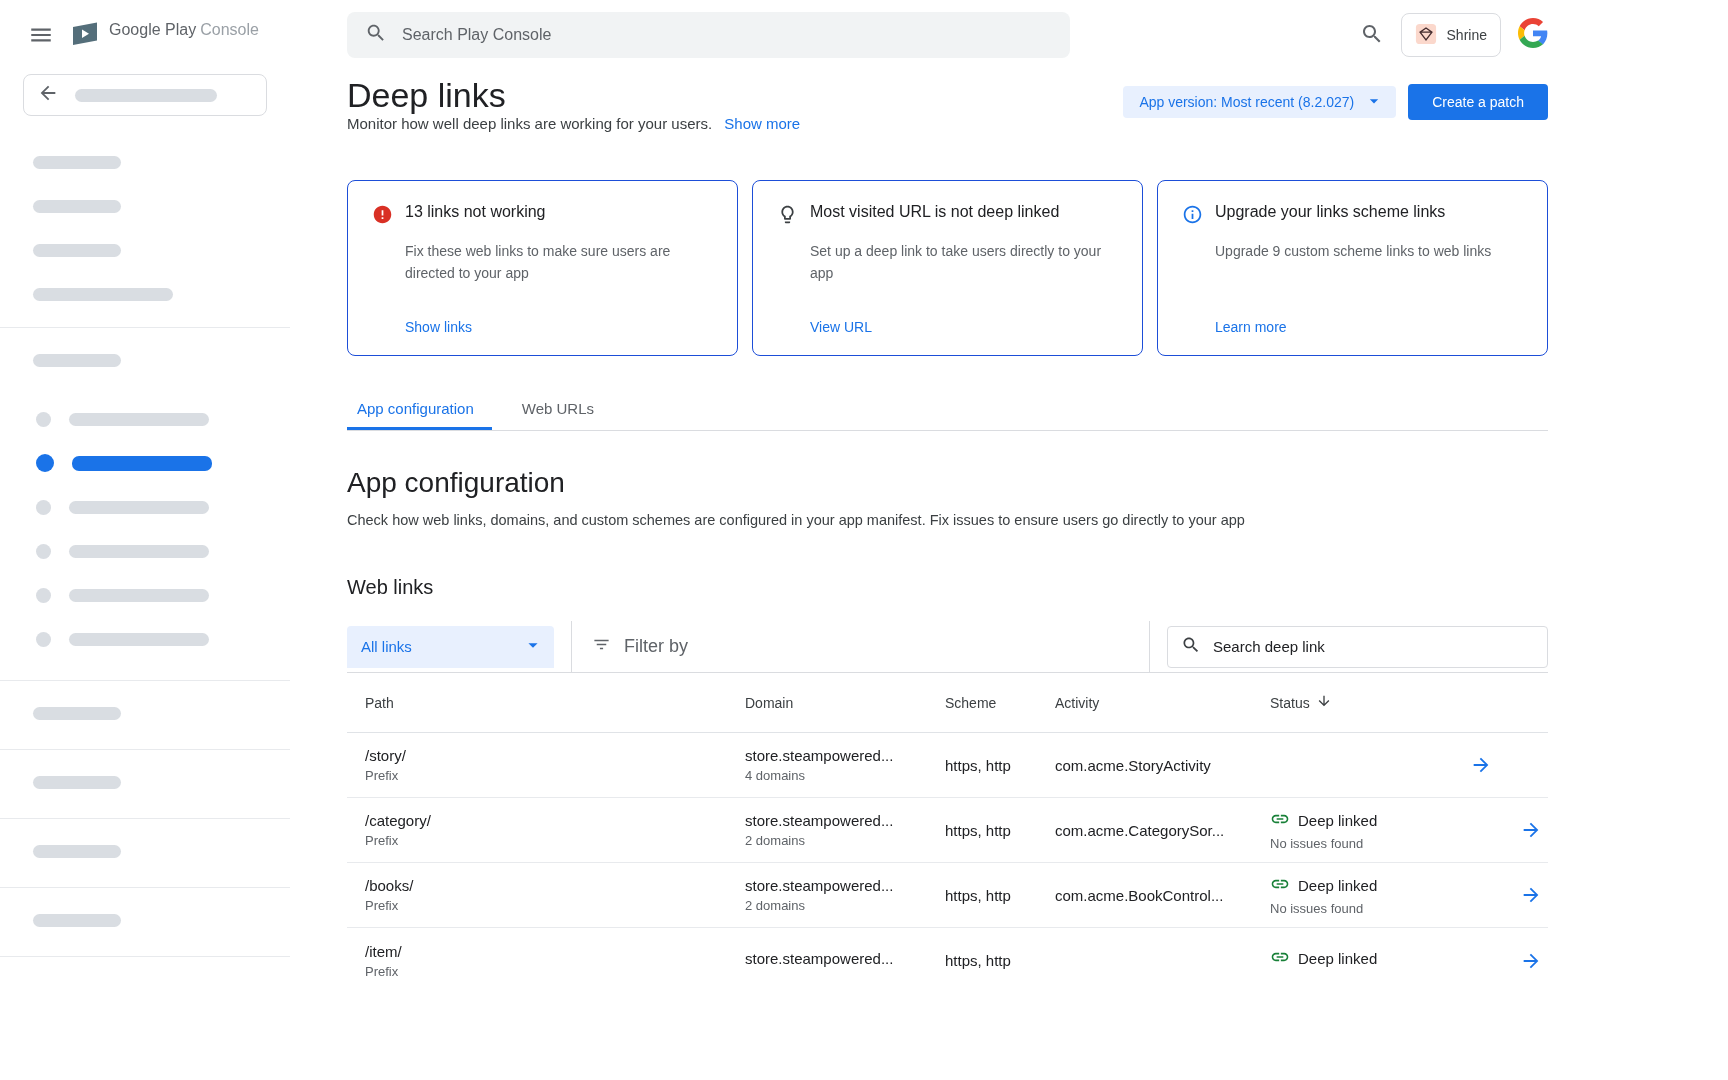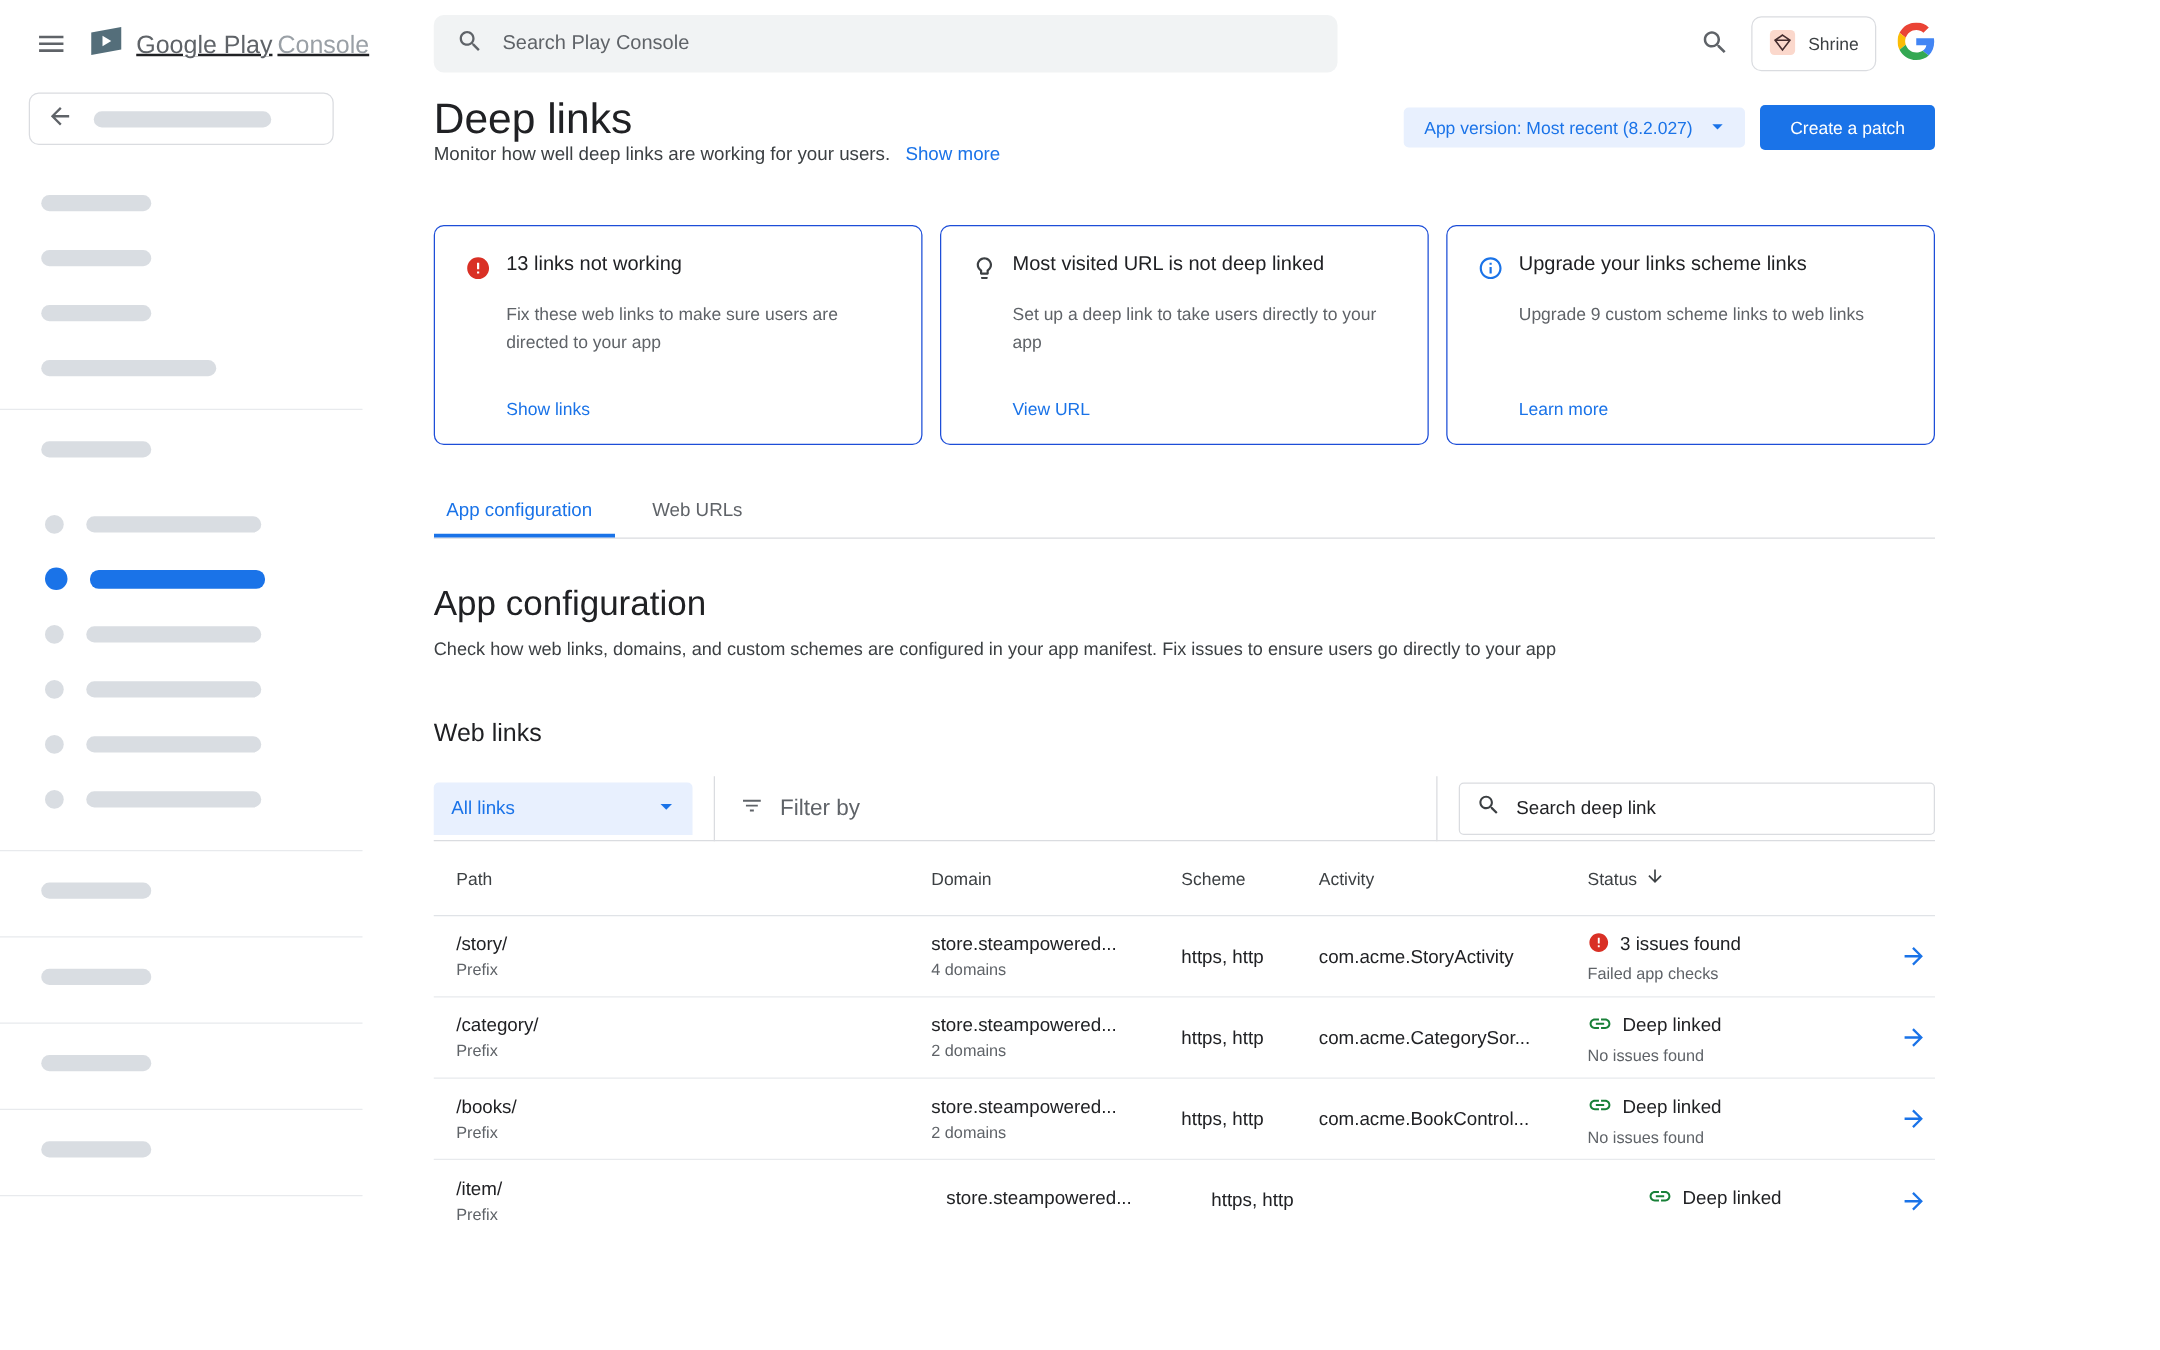--- a/index.html
+++ b/index.html
@@ -8,21 +8,21 @@
     font-family:"Liberation Sans", sans-serif;
     background:#fff; color:#202124;
     display:flex;
   }
   button { font-family:inherit; border:none; background:none; cursor:pointer; }
 
   
   .sidebar { width:290px; flex:none; padding-top:12px; }
   .sb-top { display:flex; align-items:center; gap:16px; padding:6px 0 6px 28px; height:48px; }
   .icon-btn { display:flex; align-items:center; justify-content:center; }
-  .logo { display:flex; align-items:center; gap:9px; font-size:20px; white-space:nowrap;text-decoration:underline; }
+  .logo { display:flex; gap:9px; font-size:16px; white-space:nowrap; }
   .logo .lp { color:#5f6368; font-weight:500; }
   .logo .ls { color:#9aa0a6; font-weight:400; margin-left:4px; }
   .back-box { margin:14px 23px 0 23px; height:42px; border:1px solid #dadce0; border-radius:8px;
               display:flex; align-items:center; gap:16px; padding:0 13px; cursor:pointer; }
   .skel { background:#d9dde2; border-radius:7px; height:13px; display:inline-block; }
   .sb-group1 { padding:40px 0 0 33px; }
   .sb-bar { margin-bottom:31px; }
   .divider { height:1px; background:#e8eaed; }
   .sb-onebar { padding:25px 0 25px 33px; }
   .sb-items { padding:14px 0 6px 0; }
@@ -356,31 +356,20 @@
       <div class="cell">
         <div class="primary">store.steampowered...</div>
         <div class="secondary">4 domains</div>
       </div>
       <div class="cell">
           <div class="primary">https, http</div>
         </div>
       <div class="cell">
           <div class="primary">com.acme.StoryActivity</div>
         </div>
-      <div class="cell">
-        <div class="status-line">
-          <span>
-            <svg width="18" height="18" viewBox="0 0 24 24">
-                <path fill="#d93025" d="M12 2C6.48 2 2 6.48 2 12s4.48 10 10 10 10-4.48 10-10S17.52 2 12 2zm1 15h-2v-2h2v2zm0-4h-2V7h2v6z"></path>
-              </svg>
-          </span>
-          <span>3 issues found</span>
-        </div>
-        <div class="secondary">Failed app checks</div>
-      </div>
       <div class="c-arrow">
         <button class="icon-btn">
           <svg width="22" height="22" viewBox="0 0 24 24">
               <path fill="#1a73e8" d="M12 4l-1.41 1.41L16.17 11H4v2h12.17l-5.58 5.59L12 20l8-8z"></path>
             </svg>
         </button>
       </div>
     </div>
 
     <div class="trow">
@@ -446,21 +435,21 @@
       </div>
       <div class="c-arrow">
         <button class="icon-btn">
           <svg width="22" height="22" viewBox="0 0 24 24">
               <path fill="#1a73e8" d="M12 4l-1.41 1.41L16.17 11H4v2h12.17l-5.58 5.59L12 20l8-8z"></path>
             </svg>
         </button>
       </div>
     </div>
 
-    <div class="trow" style="border-bottom:none;gap:12px;">
+    <div class="trow" style="border-bottom:none;">
       <div class="cell">
         <div class="primary">/item/</div>
         <div class="secondary">Prefix</div>
       </div>
       <div class="cell">
         <div class="primary">store.steampowered...</div>
         <div class="secondary"></div>
       </div>
       <div class="cell">
           <div class="primary">https, http</div>

